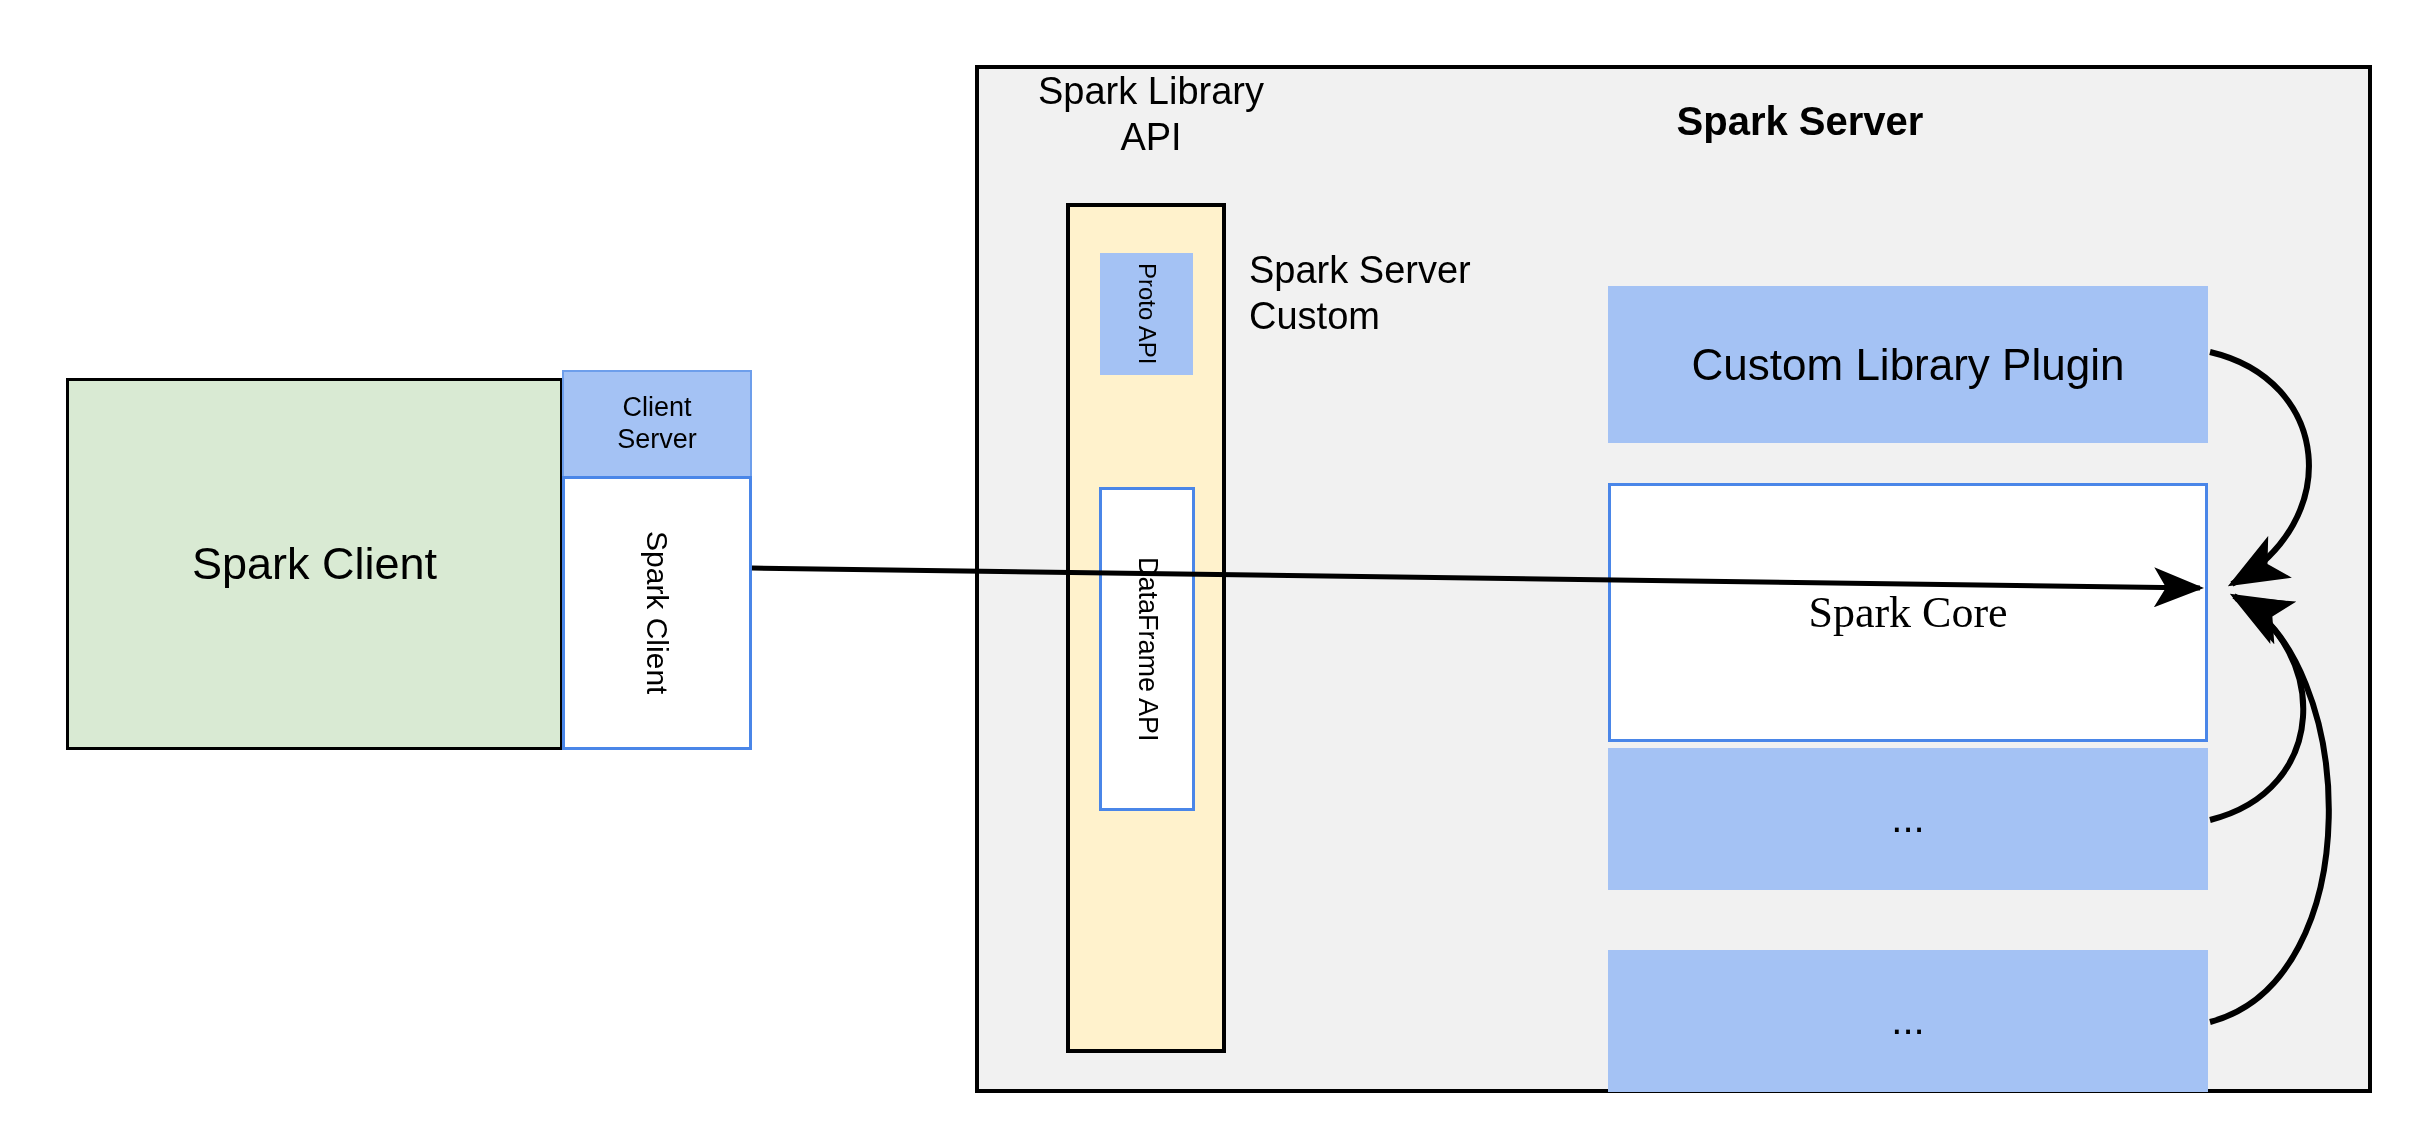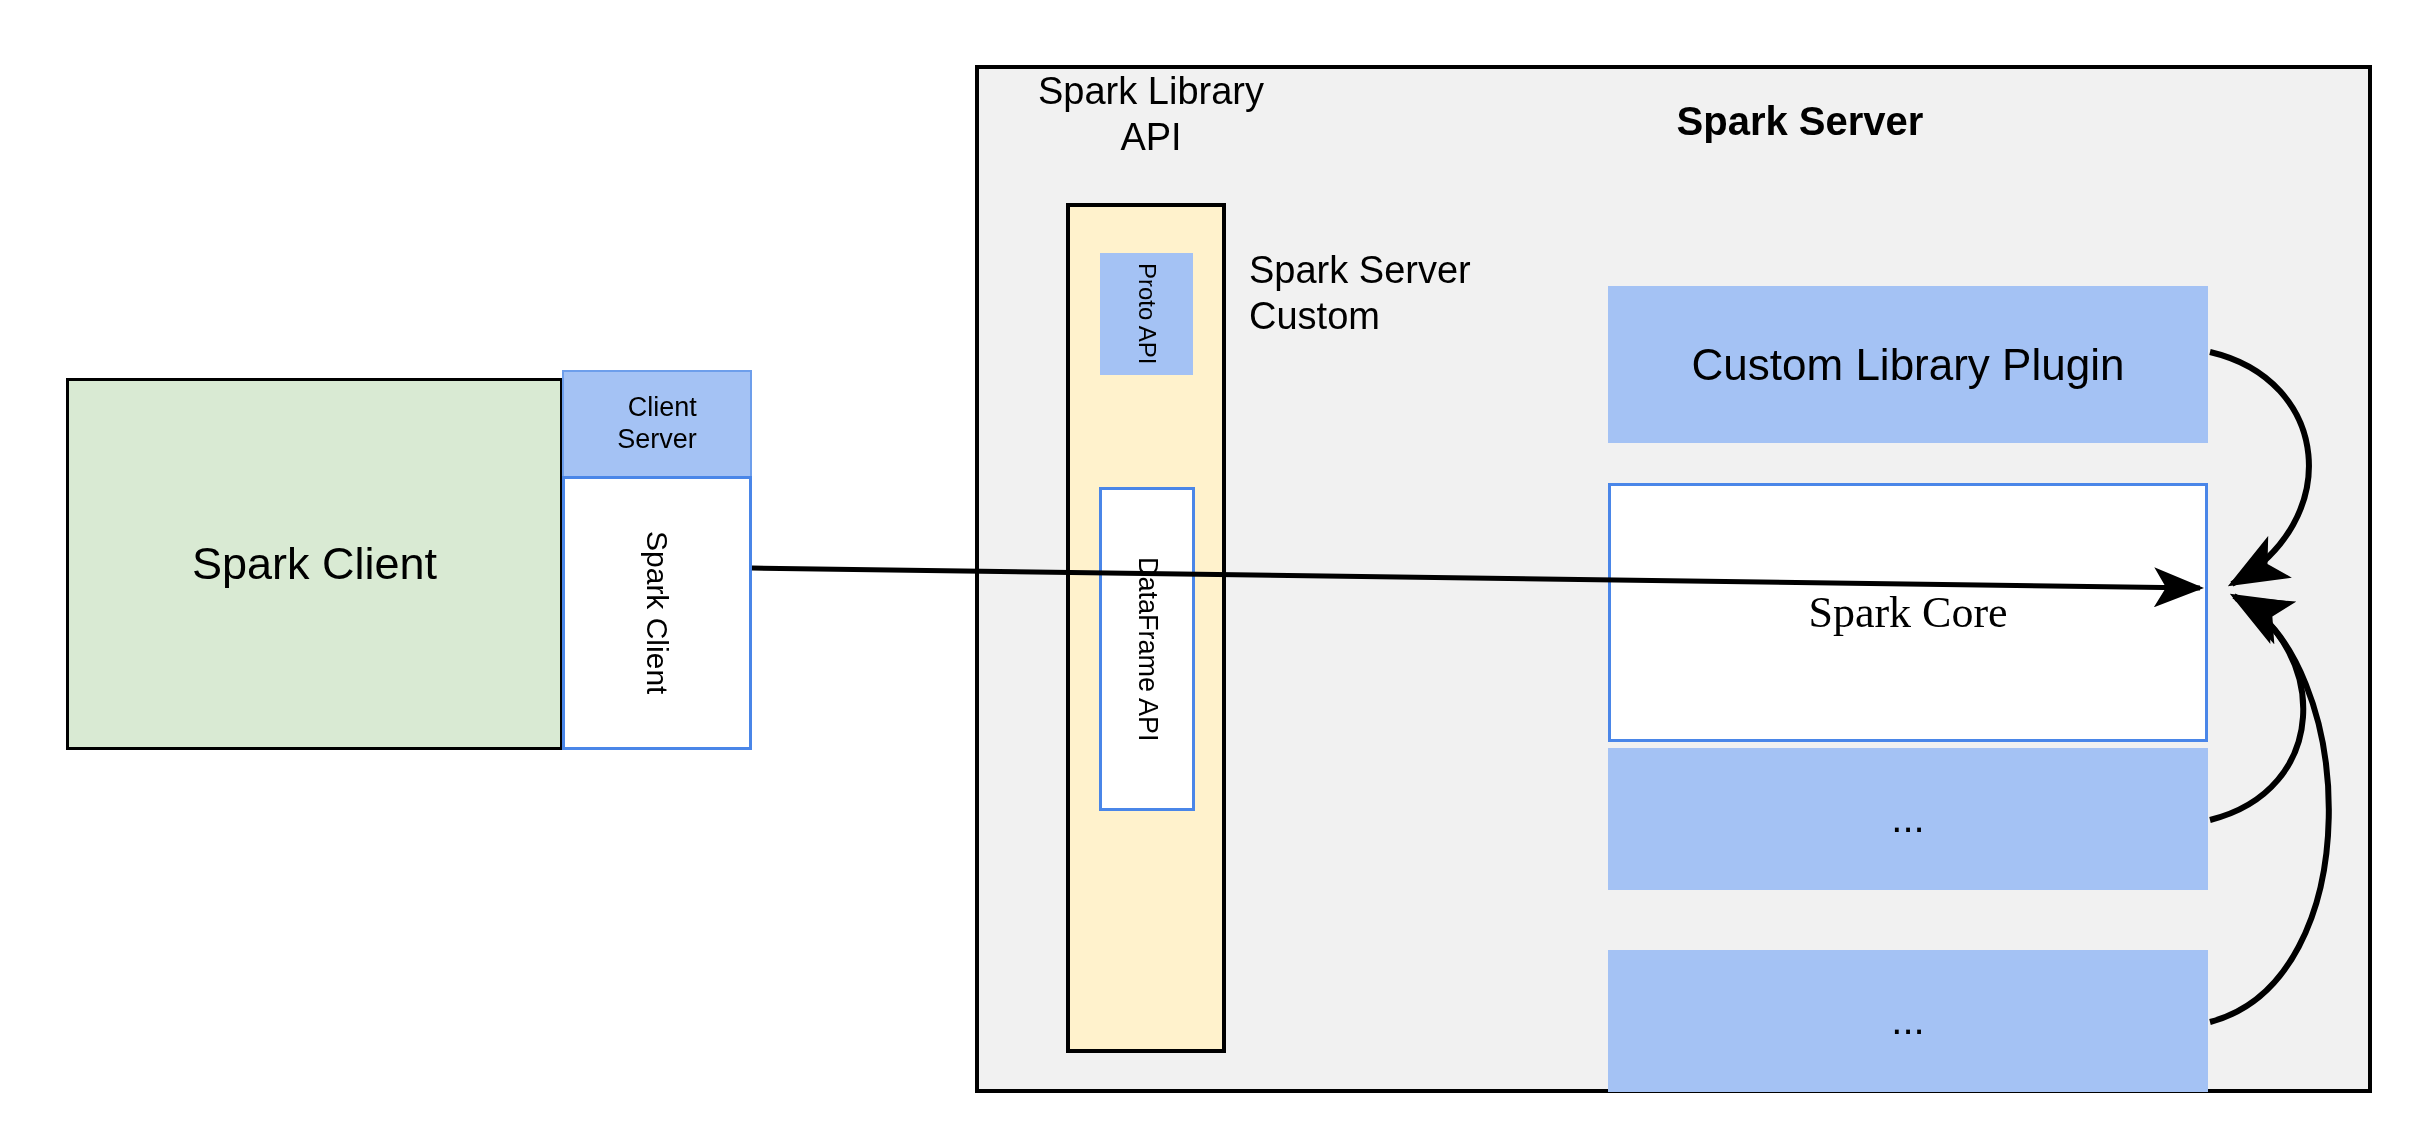--- a/index.html
+++ b/index.html
@@ -41,21 +41,20 @@
   }
   #client-package {
     left: 562px;
     top: 370px;
     width: 190px;
     height: 108px;
     background: #a4c2f4;
     border: 2px solid #6d9eeb;
     font-size: 27px;
     z-index: 4;
-    text-align: right;
   }
   #spark-client {
     left: 562px;
     top: 476px;
     width: 190px;
     height: 274px;
     background: #ffffff;
     border: 3px solid #4a86e8;
     font-size: 30px;
     z-index: 4;

